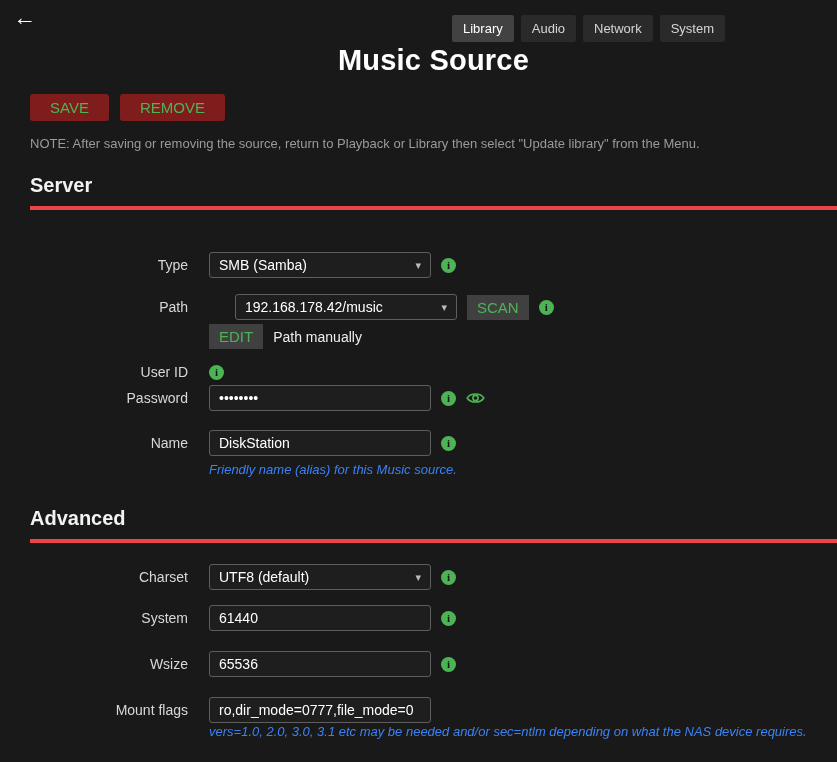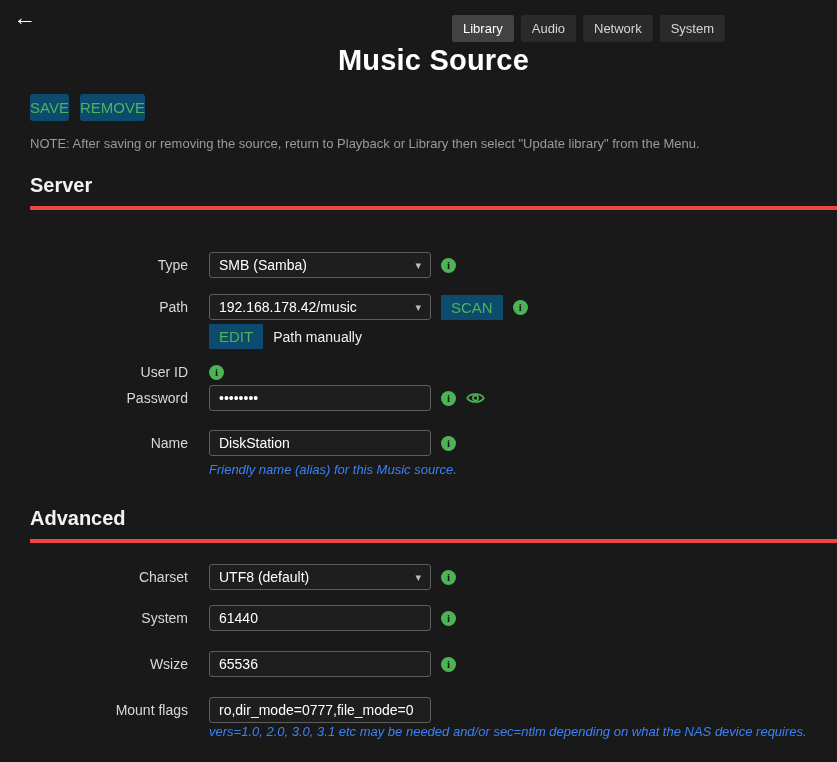--- a/index.html
+++ b/index.html
@@ -24,23 +24,23 @@
   .tab.active { background:#424242; color:#fff; }
 
   
   h1 {
     margin:0 0 0 30px; font-size:29px; font-weight:bold; color:#fff;
     letter-spacing:.2px;
     text-align:center;
   }
   .btn-row { margin:17px 0 0 30px; display:flex; gap:11px; }
   .btn {
-    background:#0c4a6e; border:none; border-radius:3px;
+    background:#7f1d1d; border:none; border-radius:3px;
     color:#4db456; font-size:15px; font-family:inherit;
-    padding:5px 0; cursor:pointer;
+    padding:5px 20px; cursor:pointer;
   }
   .note { margin:15px 0 0 30px; font-size:13px; color:#9a9a9a; }
 
   
   .section-head {
     margin:23px 0 0 30px;
     font-size:20px; font-weight:bold; color:#f2f2f2;
     padding-bottom:9px; border-bottom:4px solid #ef4444;
   }
   .section-head.advanced { margin-top:30px; }
@@ -66,31 +66,31 @@
     cursor:pointer;
   }
   .caret { color:#bbb; font-size:11px; line-height:1; }
   .info-icon {
     width:15px; height:15px; flex:none; border-radius:50%;
     background:#4db456; color:#161616;
     font-size:11px; font-weight:bold; font-family:"Liberation Serif", serif;
     display:flex; align-items:center; justify-content:center; cursor:pointer;
   }
   .mini-btn {
-    background:#0c4a6e; border:none; border-radius:0;
+    background:#404040; border:none; border-radius:0;
     color:#4db456; font-size:15px; font-family:inherit;
     padding:4px 10px; cursor:pointer;
   }
   .inline-text { font-size:14px; color:#eee; }
   .help { font-size:13px; color:#3b82f6; margin:-8px 0 0 209px;font-style:italic; }
   .help.tight { margin-top:-9px; margin-bottom:14px; }
   .eye-icon { cursor:pointer; display:flex; align-items:center; }
 
   
-  .row.path { margin-bottom:4px; }
+  .row.path { margin-bottom:4px;gap:26px; }
   .row.editrow { margin-bottom:15px; }
   .row.userid { margin-bottom:5px; }
   .row.password { margin-bottom:19px; }
   .row.name { margin-bottom:14px; }
   .row.charset { margin-bottom:15px; }
   .row.rsize { margin-bottom:20px; }
   .row.wsize { margin-bottom:20px; }
   .row.mount { margin-bottom:10px; }
 </style>
 </head>

